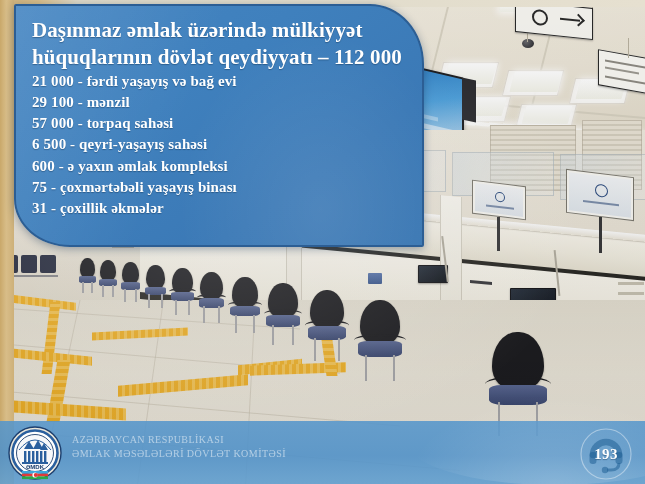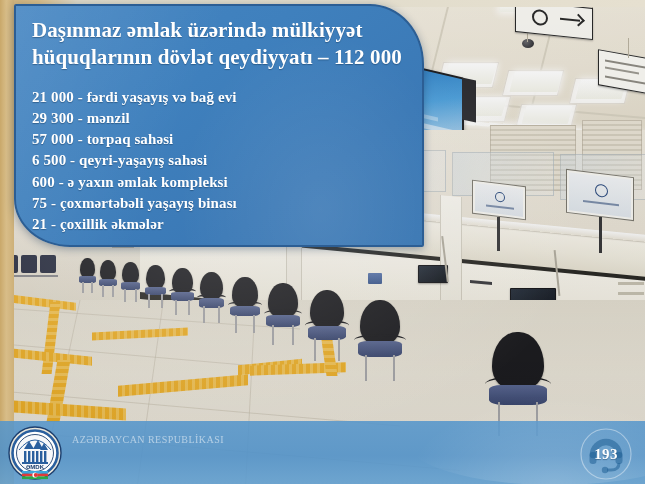--- a/index.html
+++ b/index.html
@@ -295,21 +295,20 @@
   .title {
     color: #ffffff;
     font-size: 21px;
     font-weight: bold;
     line-height: 1.28;
     letter-spacing: 0.1px;
     text-shadow: 0 1px 1px rgba(18,50,85,0.45);
   }
 
   .stats {
-    margin-top: 16px;
     list-style: none;
   }
   .stats li {
     color: #ffffff;
     font-size: 15px;
     font-weight: bold;
     line-height: 1.415;
     letter-spacing: 0.1px;
     white-space: nowrap;
     text-shadow: 0 1px 1px rgba(18,50,85,0.45);
@@ -600,26 +599,26 @@
   <div class="gold-edge-top"></div>
   <div class="gold-edge"></div>
 
   <div class="panel">
     <div class="panel-sheen"></div>
     <div class="panel-sheen2"></div>
     <div class="panel-inner">
       <div class="title">Daşınmaz əmlak üzərində mülkiyyət hüquqlarının dövlət qeydiyyatı – 112 000</div>
       <ul class="stats">
         <li>21 000 - fərdi yaşayış və bağ evi</li>
-        <li>29 300 - mənzil</li>
+        <li>29 100 - mənzil</li>
         <li>57 000 - torpaq sahəsi</li>
         <li>6 500 - qeyri-yaşayış sahəsi</li>
         <li>600 - ə yaxın əmlak kompleksi</li>
         <li>75 - çoxmərtəbəli yaşayış binası</li>
-        <li>21 - çoxillik əkmələr</li>
+        <li>31 - çoxillik əkmələr</li>
       </ul>
     </div>
   </div>
 
   <div class="footer">
     <div class="footer-curve"></div>
 
     <div class="footer-logo">
       <svg viewBox="0 0 54 54" width="54" height="54">
         <circle cx="27" cy="27" r="26" fill="#e9e6da" stroke="#1d3f6e" stroke-width="1.4"></circle>
@@ -644,20 +643,21 @@
           <rect x="14" y="47.7" width="26" height="2.7" fill="#e03a3a"></rect>
           <rect x="14" y="50.4" width="26" height="2.7" fill="#2aa84a"></rect>
           <circle cx="27" cy="49" r="2.6" fill="#ffffff"></circle>
           <circle cx="27.9" cy="49" r="2.1" fill="#e03a3a"></circle>
         </g>
       </svg>
     </div>
 
     <div class="footer-text">
       <span class="l1">AZƏRBAYCAN RESPUBLİKASI</span>
+      <span class="l2">ƏMLAK MƏSƏLƏLƏRİ DÖVLƏT KOMİTƏSİ</span>
     </div>
 
     <div class="hotline">
       <svg viewBox="0 0 54 54" width="54" height="54">
         <circle cx="27" cy="27" r="25" fill="none" stroke="rgba(255,255,255,0.40)" stroke-width="1.2"></circle>
         <path d="M14 28 a13 13 0 0 1 26 0" fill="none" stroke="rgba(33,97,150,0.55)" stroke-width="6.5" stroke-linecap="round"></path>
         <rect x="10.5" y="25" width="7" height="12" rx="3.2" fill="rgba(33,97,150,0.55)"></rect>
         <rect x="36.5" y="25" width="7" height="12" rx="3.2" fill="rgba(33,97,150,0.55)"></rect>
         <path d="M40 36 q0 7 -8 7 h-4" fill="none" stroke="rgba(33,97,150,0.55)" stroke-width="3"></path>
         <circle cx="26" cy="43" r="3.2" fill="rgba(33,97,150,0.55)"></circle>

